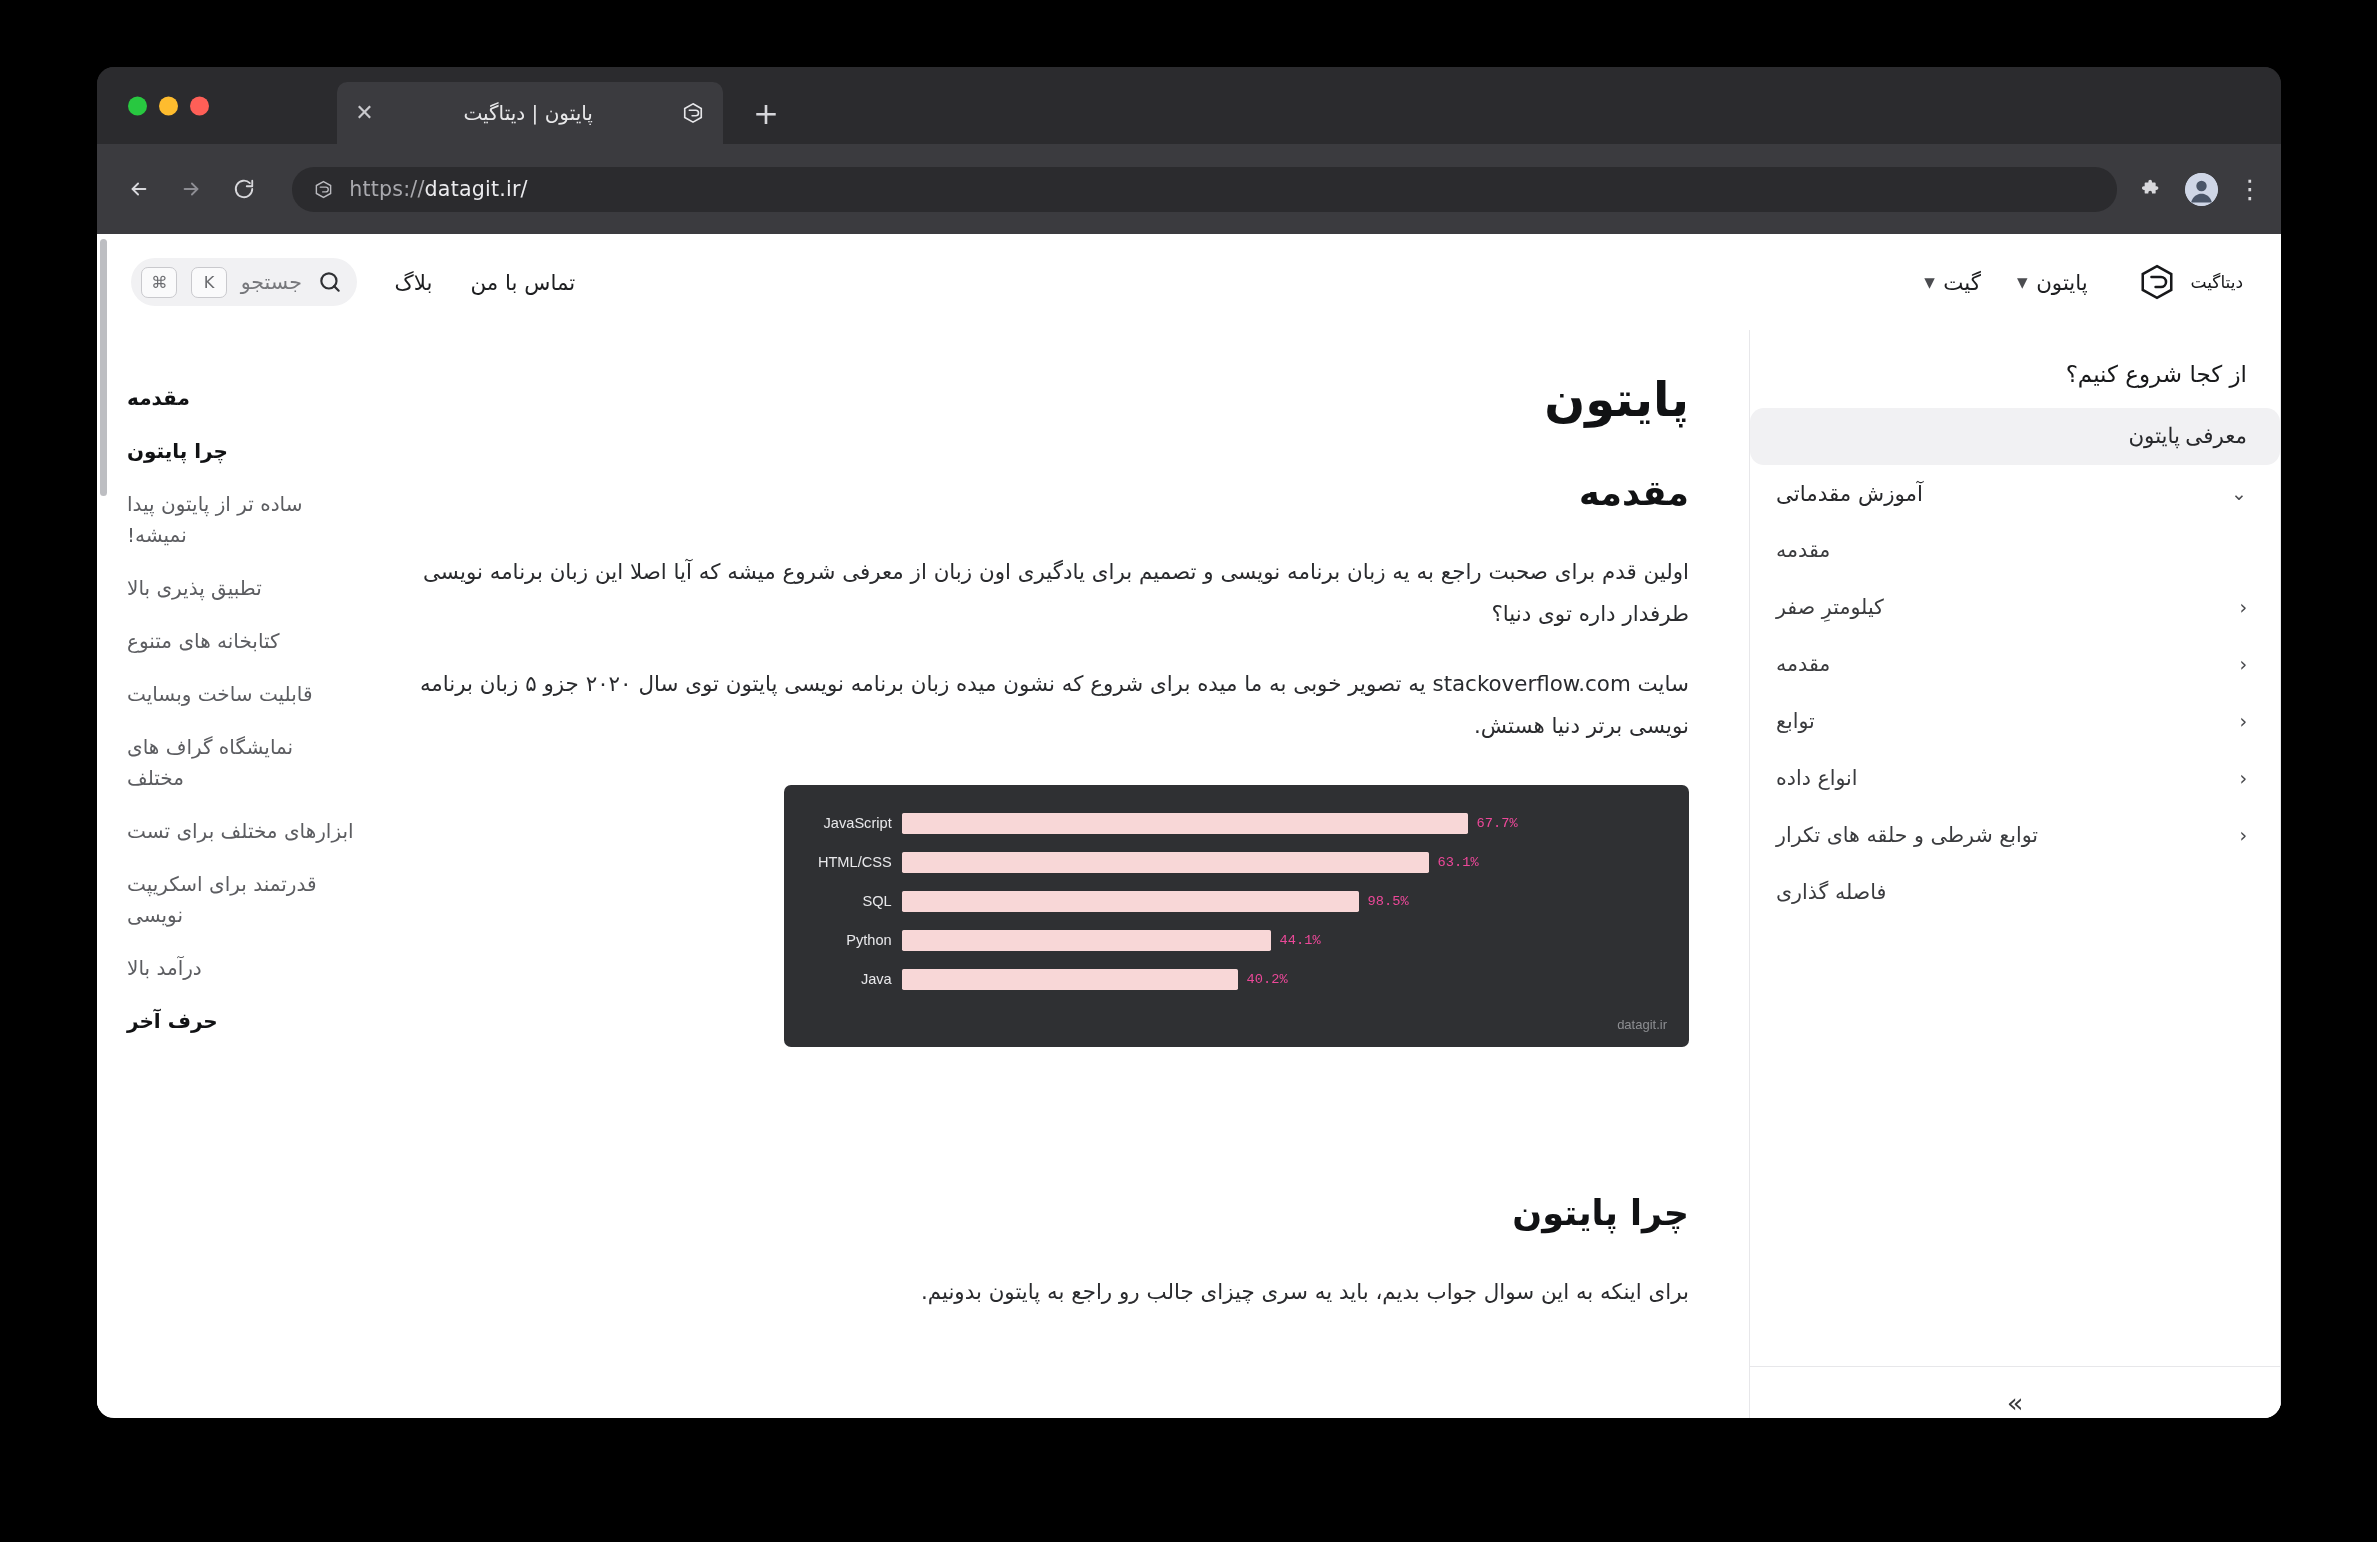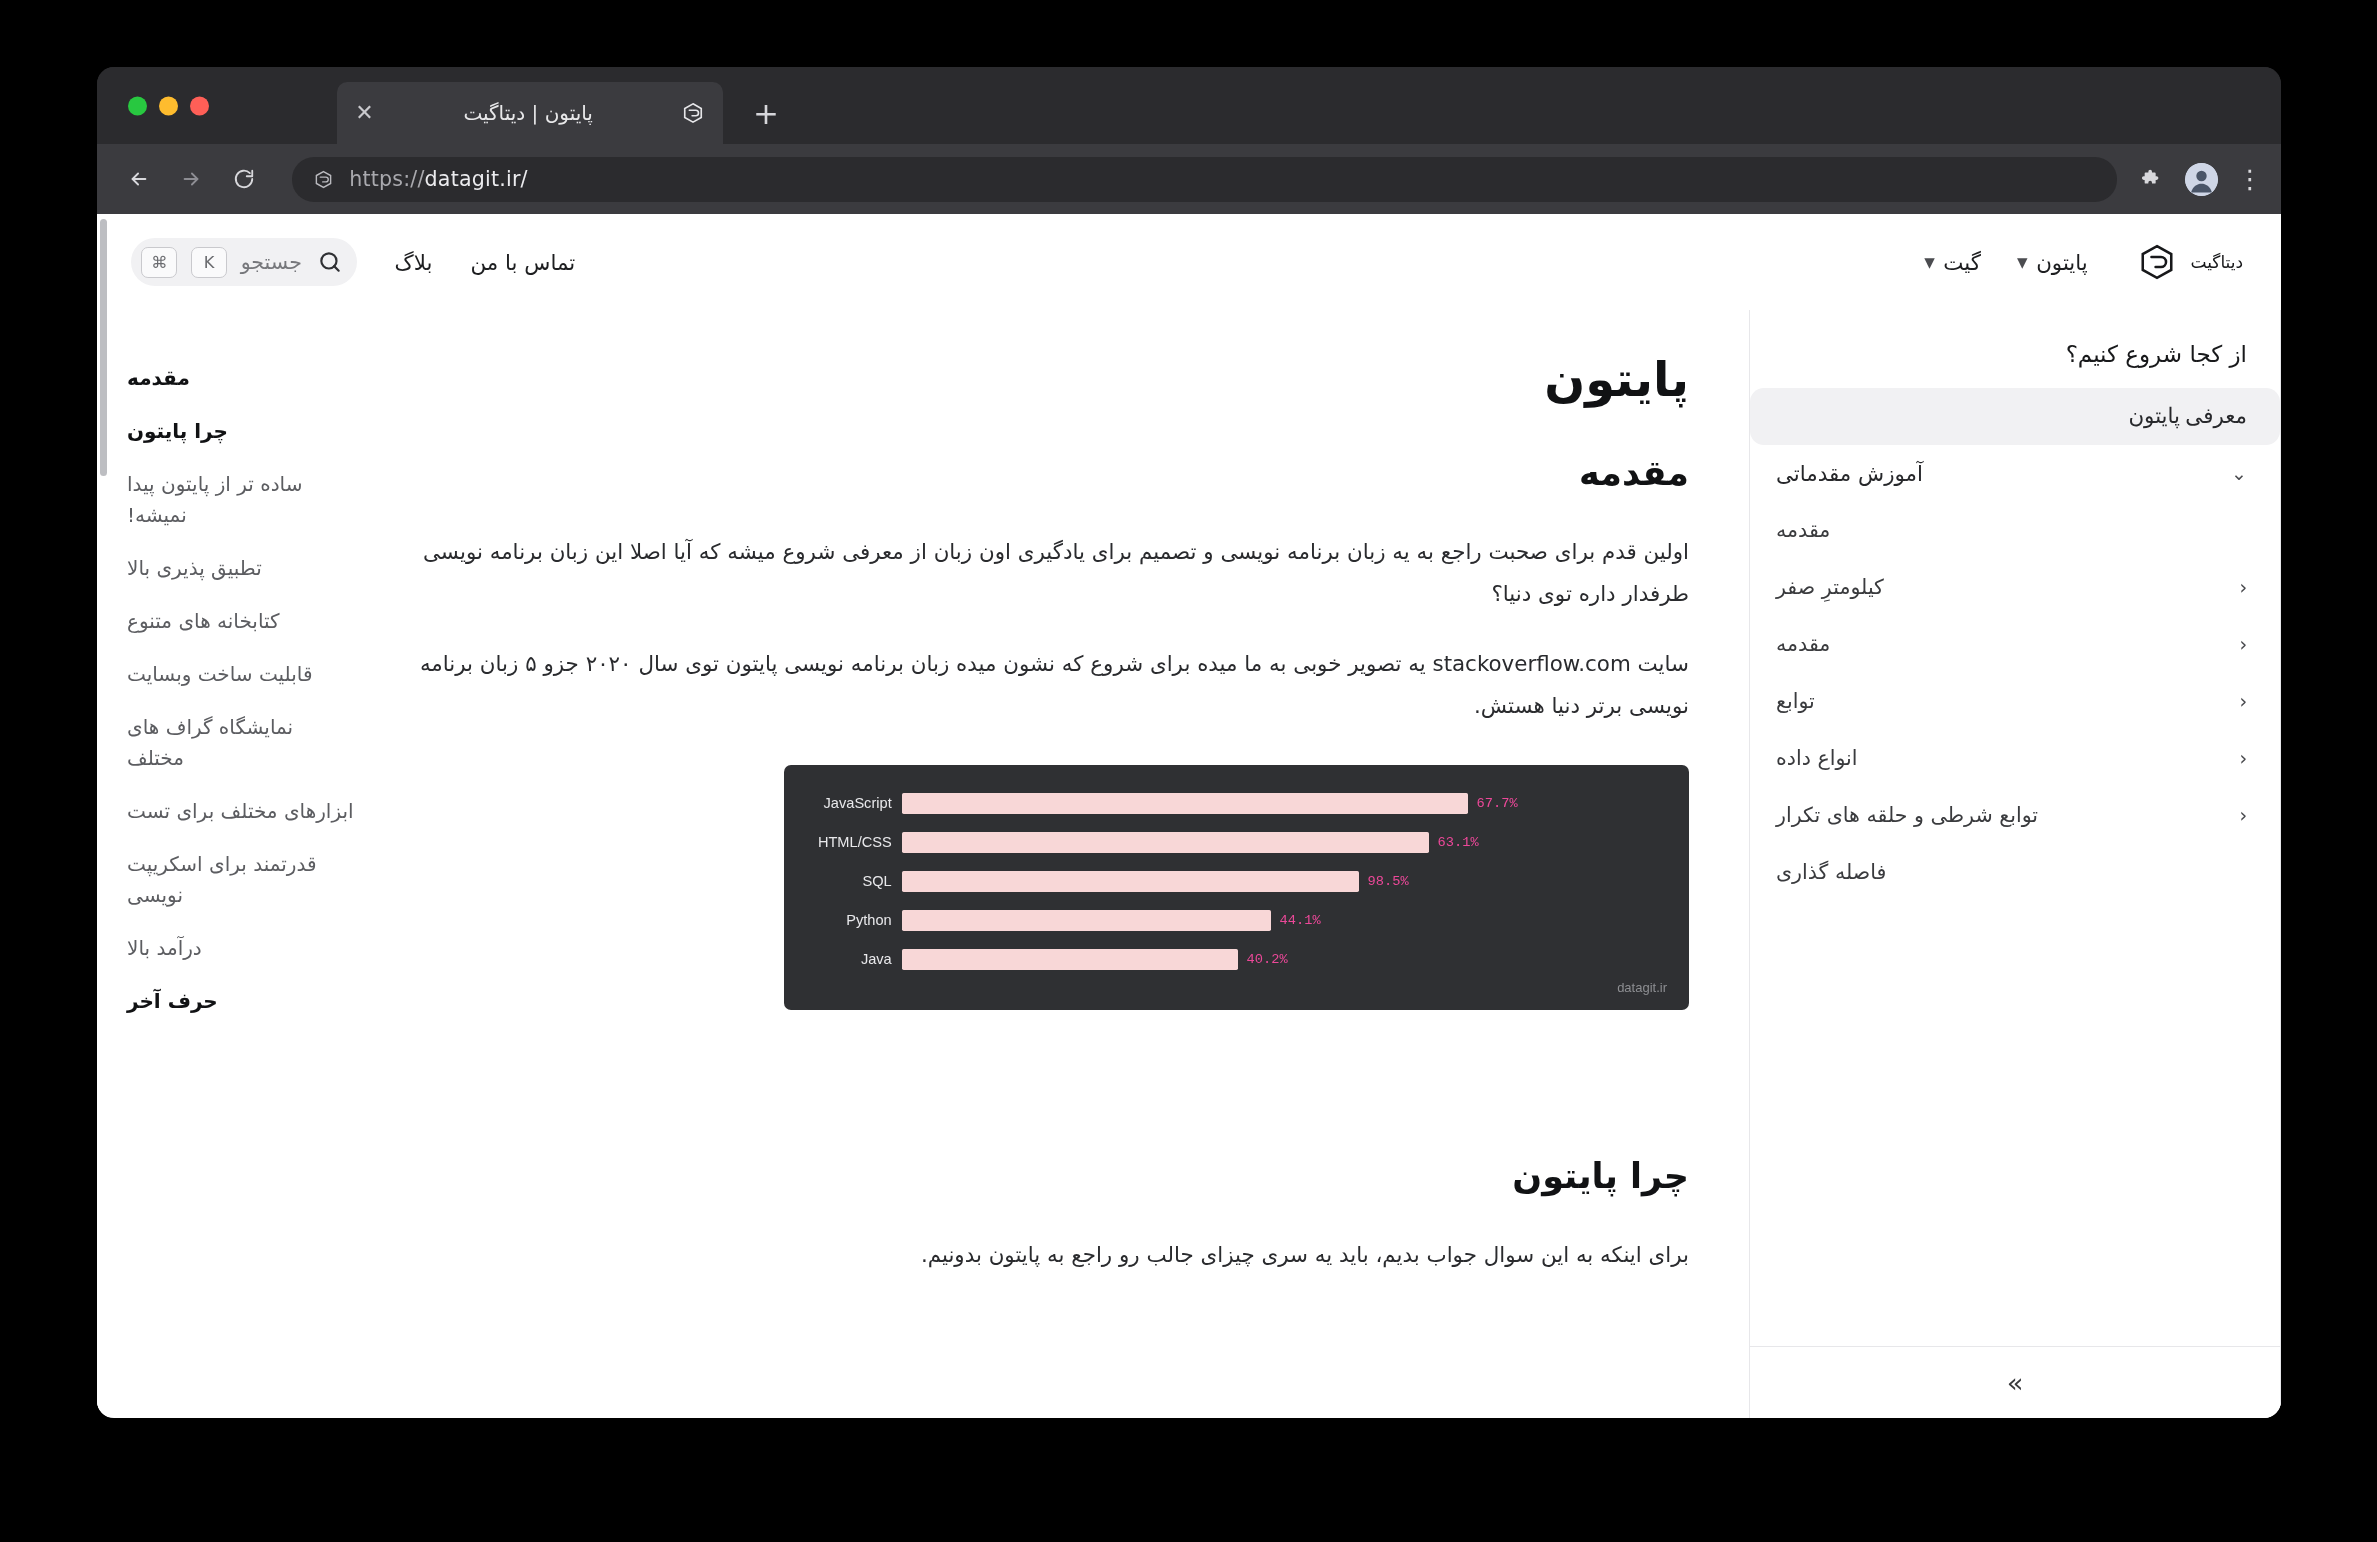--- a/index.html
+++ b/index.html
@@ -67,21 +67,21 @@
   }
   .tab-new {
     position: absolute; left: 652px; top: 29px;
     width: 34px; height: 34px;
     color: #d6d6da; font-size: 31px; line-height: 31px;
     display: flex; align-items: center; justify-content: center;
   }
 
   
   .toolbar {
-    height: 70px;
+    height: 90px;
     background: #3b3b3f;
     display: flex; align-items: center;
     padding: 0 22px;
     direction: ltr;
   }
   .nav-btn {
     width: 39px; height: 39px;
     display: flex; align-items: center; justify-content: center;
     color: #d8d8dc;
     margin-right: 13.7px;
@@ -228,21 +228,21 @@
   .bar-row { display: flex; align-items: center; height: 39px; }
   .bar-label {
     width: 96px; flex: 0 0 96px;
     color: #e9e9ec; font-size: 14.6px;
     text-align: right; padding-right: 10.3px;
     font-family: "Liberation Sans", sans-serif;
   }
   .bar-track { flex: 1 1 auto; display: flex; align-items: center; gap: 8.6px; }
   .bar { height: 21.4px; background: #f8d7d7; border-radius: 1.7px; }
   .bar-val { color: #ec4899; font-size: 13.7px; font-family: Liberation Mono, monospace; }
-  .fig-credit { text-align: right; color: #8d8e92; font-size: 13px; margin-top: 1px; font-family:"Liberation Sans",sans-serif;}
+  .fig-credit { text-align: right; color: #8d8e92; font-size: 13px; margin-top: 18px; font-family:"Liberation Sans",sans-serif;}
 
   
   .toc {
     width: 257px; flex: 0 0 257px;
     border-left: 0.9px solid #e7e7ea;
     padding: 53px 0 0 29px;
     direction: rtl;
     text-align: left;
   }
   .toc-item {

